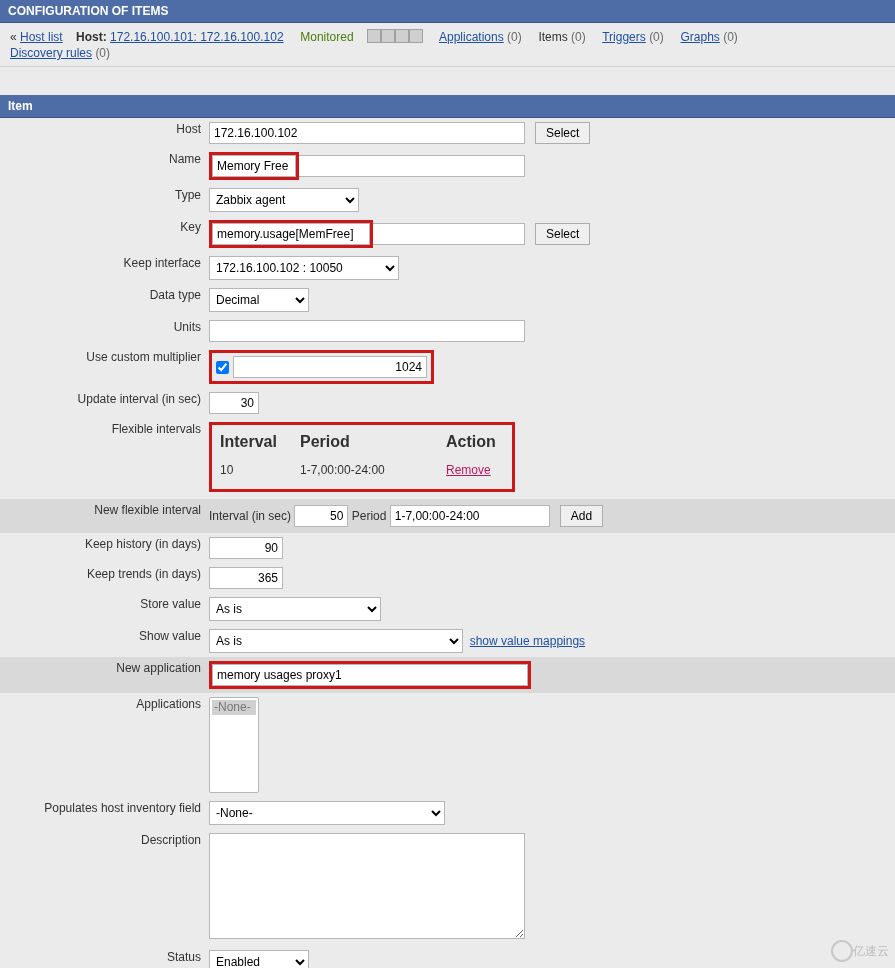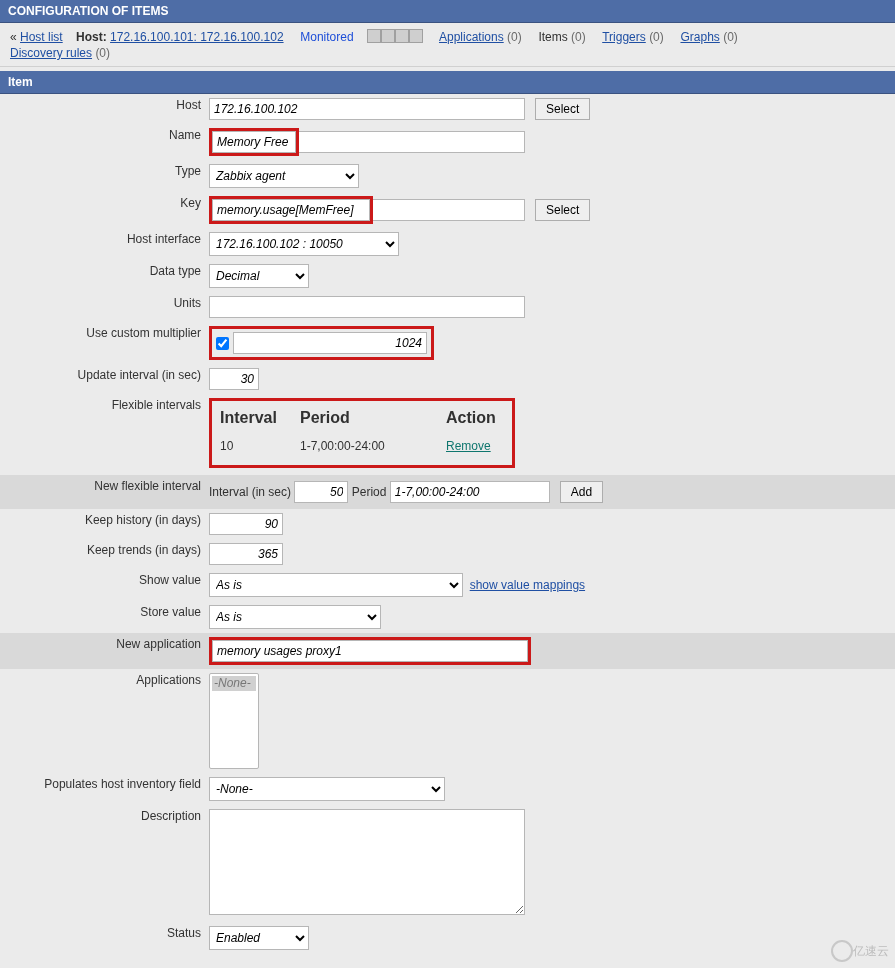--- a/index.html
+++ b/index.html
@@ -18,39 +18,38 @@
     font-size: 12px;
     border-bottom: 1px solid #3a5280;
   }
   .nav-row {
     background: #ebebeb;
     padding: 6px 10px;
     font-size: 12px;
     border-bottom: 1px solid #d0d0d0;
   }
   .nav-row a { color: #1f4fa3; text-decoration: underline; }
-  .nav-row .monitored { color: #1d4ed8; }
+  .nav-row .monitored { color: #4d7c0f; }
   .nav-row .grey { color:#6a6a6a; }
   .form-table { width: 100%; border-collapse: collapse; }
   .form-table td { padding: 4px 4px; vertical-align: top; }
   .label-cell {
     text-align: right;
     width: 205px;
     color: #333;
     padding-top: 8px;
     padding-right: 6px;
   }
   .value-cell { }
   input[type=text], select, textarea {
     font-family: Verdana, Arial, sans-serif;
     font-size: 12px;
     border: 1px solid #b6b6b6;
     background: #fff;
     padding: 3px 4px;
-    font-style: italic;
   }
   input[type=text].num { text-align: right; }
   select { height: 24px; padding: 2px 2px; }
   textarea { resize: both; }
   button, input[type=button] {
     font-family: Verdana, Arial, sans-serif;
     font-size: 12px;
     background: #efefef;
     border: 1px solid #adadad;
     padding: 3px 10px;
@@ -64,21 +63,21 @@
   }
   .flex-table th {
     text-align: left;
     font-weight: bold;
     padding: 6px 6px 6px 2px;
     font-size:16px;
   }
   .flex-table td {
     padding: 6px 6px 6px 2px;
   }
-  .flex-table a { color:#0f766e; text-decoration: underline; }
+  .flex-table a { color:#be185d; text-decoration: underline; }
   .row-grey { background:#d9d9d9; }
   .link { color:#1f4fa3; text-decoration: underline; cursor:pointer;}
   .applist {
     width:50px; height:96px; border:1px solid #b6b6b6; background:#fff; font-size:12px;
     overflow-y: scroll;
   }
   .applist option { background:#d0d0d0; color:#777;}
   .nav-icons {
     display:inline-block; vertical-align:middle;
   }
@@ -118,21 +117,21 @@
   <a href="#">Triggers</a>
   <span class="grey">(0)</span>
   &nbsp;&nbsp;&nbsp;
   <a href="#">Graphs</a>
   <span class="grey">(0)</span>
   <br>
   <a href="#">Discovery rules</a>
   <span class="grey">(0)</span>
 </div>
 
-<div class="header-bar" style="margin-top:4px;">Item</div>
+<div class="header-bar" style="margin-top:28px;">Item</div>
 
 <table class="form-table">
 
   <tbody>
       <tr>
     <td class="label-cell">Host</td>
     <td class="value-cell">
       <input type="text" style="width: 316px;" value="172.16.100.102">
       &nbsp;
       <button>Select</button>
@@ -162,21 +161,21 @@
     <td class="value-cell">
       <span class="hl-red">
         <input type="text" style="width: 158px;" value="memory.usage[MemFree]">
       </span><input type="text" style="width: 152px; border-left: none;">
       &nbsp;
       <button>Select</button>
     </td>
   </tr>
 
   <tr>
-    <td class="label-cell">Host interface</td>
+    <td class="label-cell">Keep interface</td>
     <td class="value-cell">
       <select style="width:190px">
         <option>172.16.100.102 : 10050</option>
       </select>
     </td>
   </tr>
 
 
   <tr>
     <td class="label-cell">Data type</td>
@@ -253,35 +252,35 @@
   </tr>
 
   <tr>
     <td class="label-cell">Keep trends (in days)</td>
     <td class="value-cell">
       <input type="text" class="num" style="width: 74px;" value="365">
     </td>
   </tr>
 
   <tr>
+    <td class="label-cell">Store value</td>
+    <td class="value-cell">
+      <select style="width:172px">
+        <option>As is</option>
+      </select>
+    </td>
+  </tr>
+
+  <tr>
     <td class="label-cell">Show value</td>
     <td class="value-cell">
       <select style="width:254px">
         <option>As is</option>
       </select>
       &nbsp;<span class="link">show value mappings</span>
-    </td>
-  </tr>
-
-  <tr>
-    <td class="label-cell">Store value</td>
-    <td class="value-cell">
-      <select style="width:172px">
-        <option>As is</option>
-      </select>
     </td>
   </tr>
 
   <tr class="row-grey">
     <td class="label-cell">New application</td>
     <td class="value-cell" style="padding:4px 4px;">
       <span class="hl-red">
         <input type="text" style="width: 316px;" value="memory usages proxy1">
       </span>
     </td>

